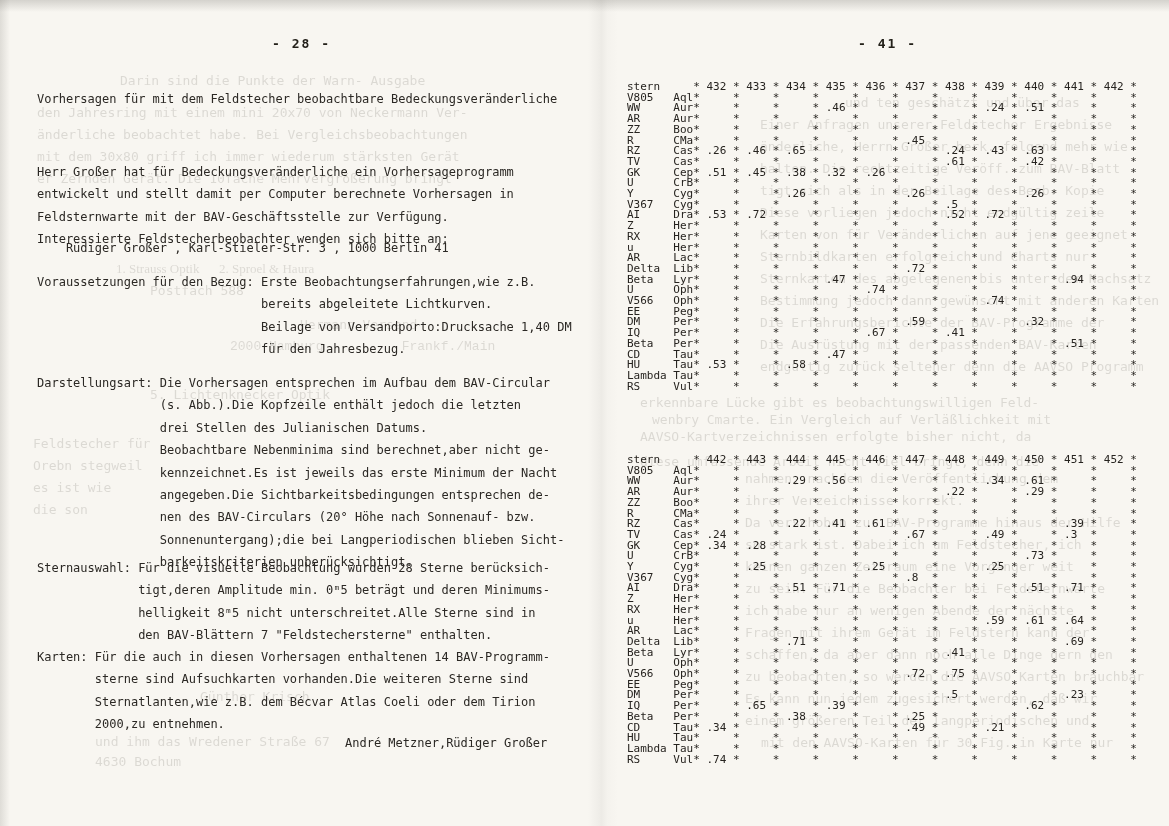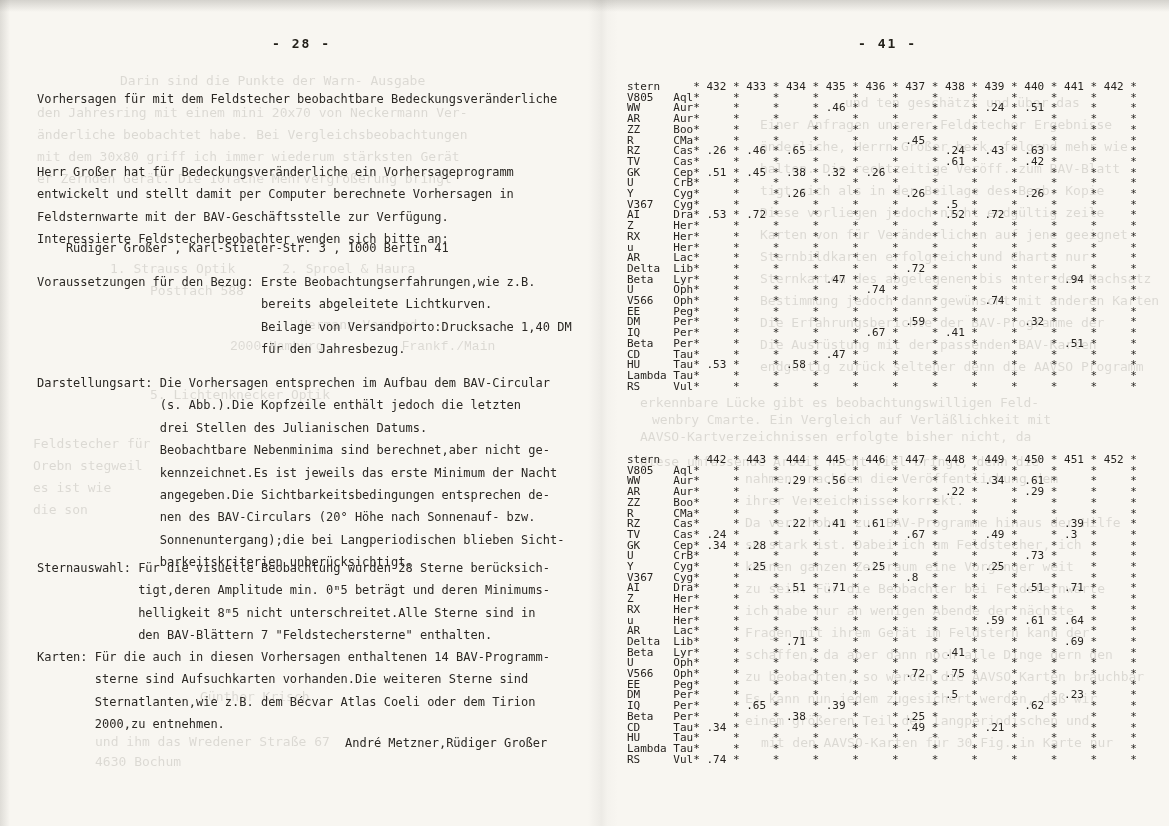--- a/index.html
+++ b/index.html
@@ -30,21 +30,21 @@
   <div class="edge-top"></div>
   <div class="edge-left"></div>
   <div class="fold"></div>
 
   <div>
       <div class="ghost" style="left: 120px; top: 74px;">Darin sind die Punkte der Warn- Ausgabe</div>
       <div class="ghost" style="left: 37px; top: 106px;">den Jahresring mit einem mini 20x70 von Neckermann Ver-</div>
       <div class="ghost" style="left: 37px; top: 128px;">änderliche beobachtet habe. Bei Vergleichsbeobachtungen</div>
       <div class="ghost" style="left: 37px; top: 150px;">mit dem 30x80 griff ich immer wiederum stärksten Gerät</div>
       <div class="ghost" style="left: 37px; top: 172px;">er Zernden Gerät. Die 10fache Mehrvergrößerung bringt</div>
-      <div class="ghost" style="left: 110px; top: 262px;">1. Strauss Optik      2. Sproel &amp; Haura</div>
+      <div class="ghost" style="left: 116px; top: 262px; font-family: Liberation Serif, serif;">1. Strauss Optik      2. Sproel &amp; Haura</div>
       <div class="ghost" style="left: 150px; top: 284px;">Postfach 588</div>
       <div class="ghost" style="left: 300px; top: 318px;">Hermann Versand</div>
       <div class="ghost" style="left: 230px; top: 340px; font-family: Liberation Mono, monospace;">2000 Hamburg          Frankf./Main</div>
       <div class="ghost" style="left: 150px; top: 388px;">5. Lichtenknecker Optik</div>
       <div class="ghost" style="left: 33px; top: 437px;">Feldstecher für</div>
       <div class="ghost" style="left: 33px; top: 459px;">Orebn stegweil</div>
       <div class="ghost" style="left: 33px; top: 481px;">es ist wie</div>
       <div class="ghost" style="left: 33px; top: 503px;">die son</div>
       <div class="ghost" style="left: 200px; top: 690px;">Günther Krisch</div>
       <div class="ghost" style="left: 95px; top: 735px;">und ihm das Wredener Straße 67</div>

